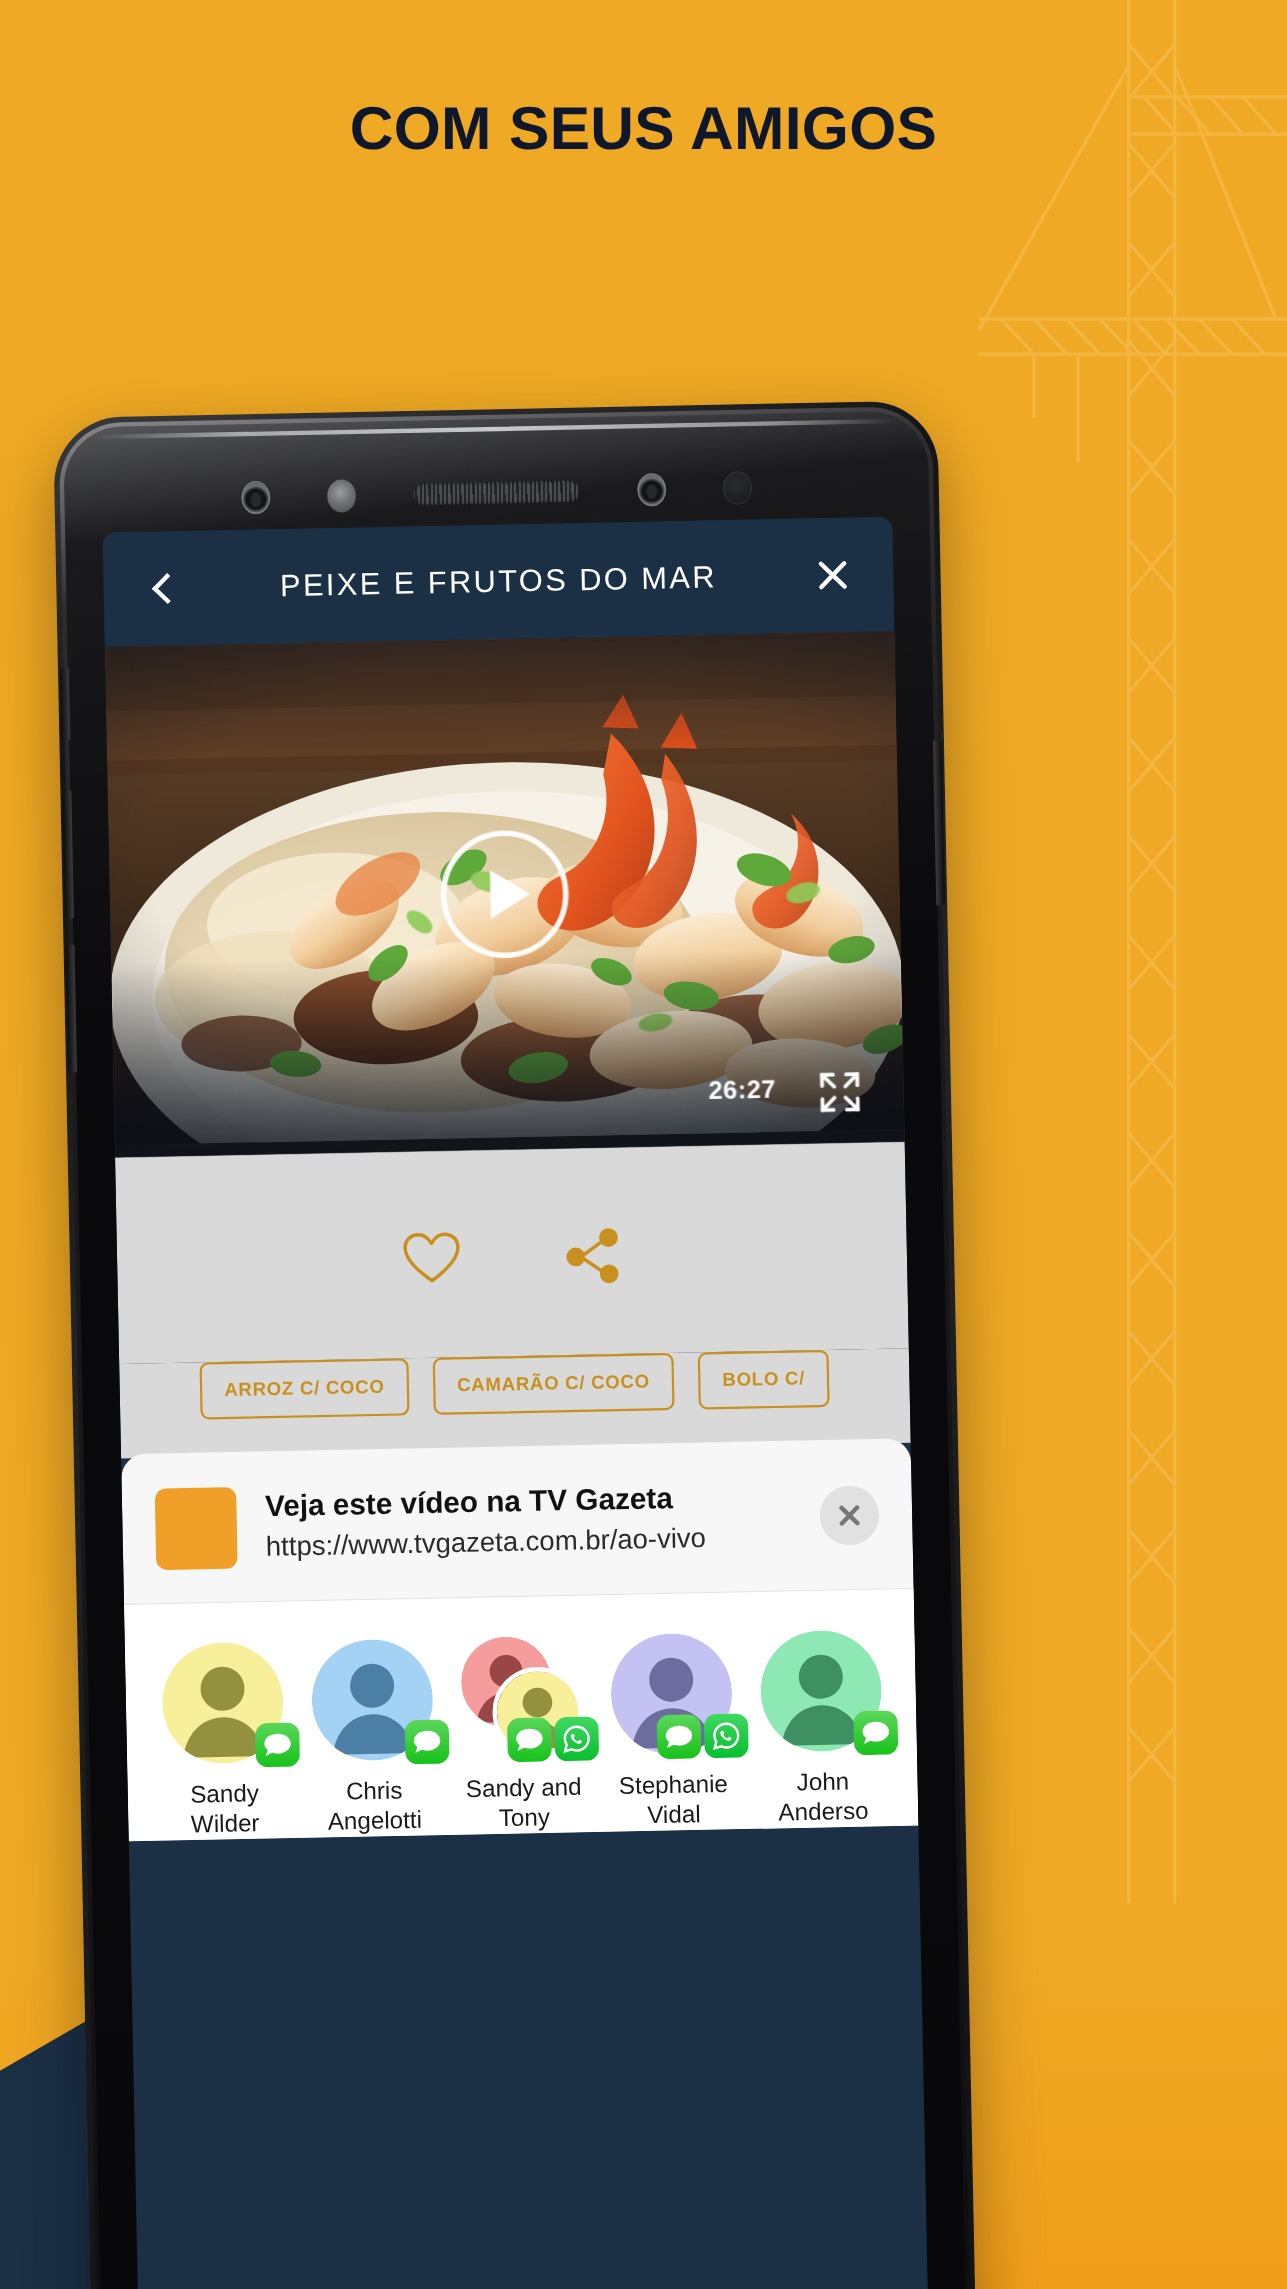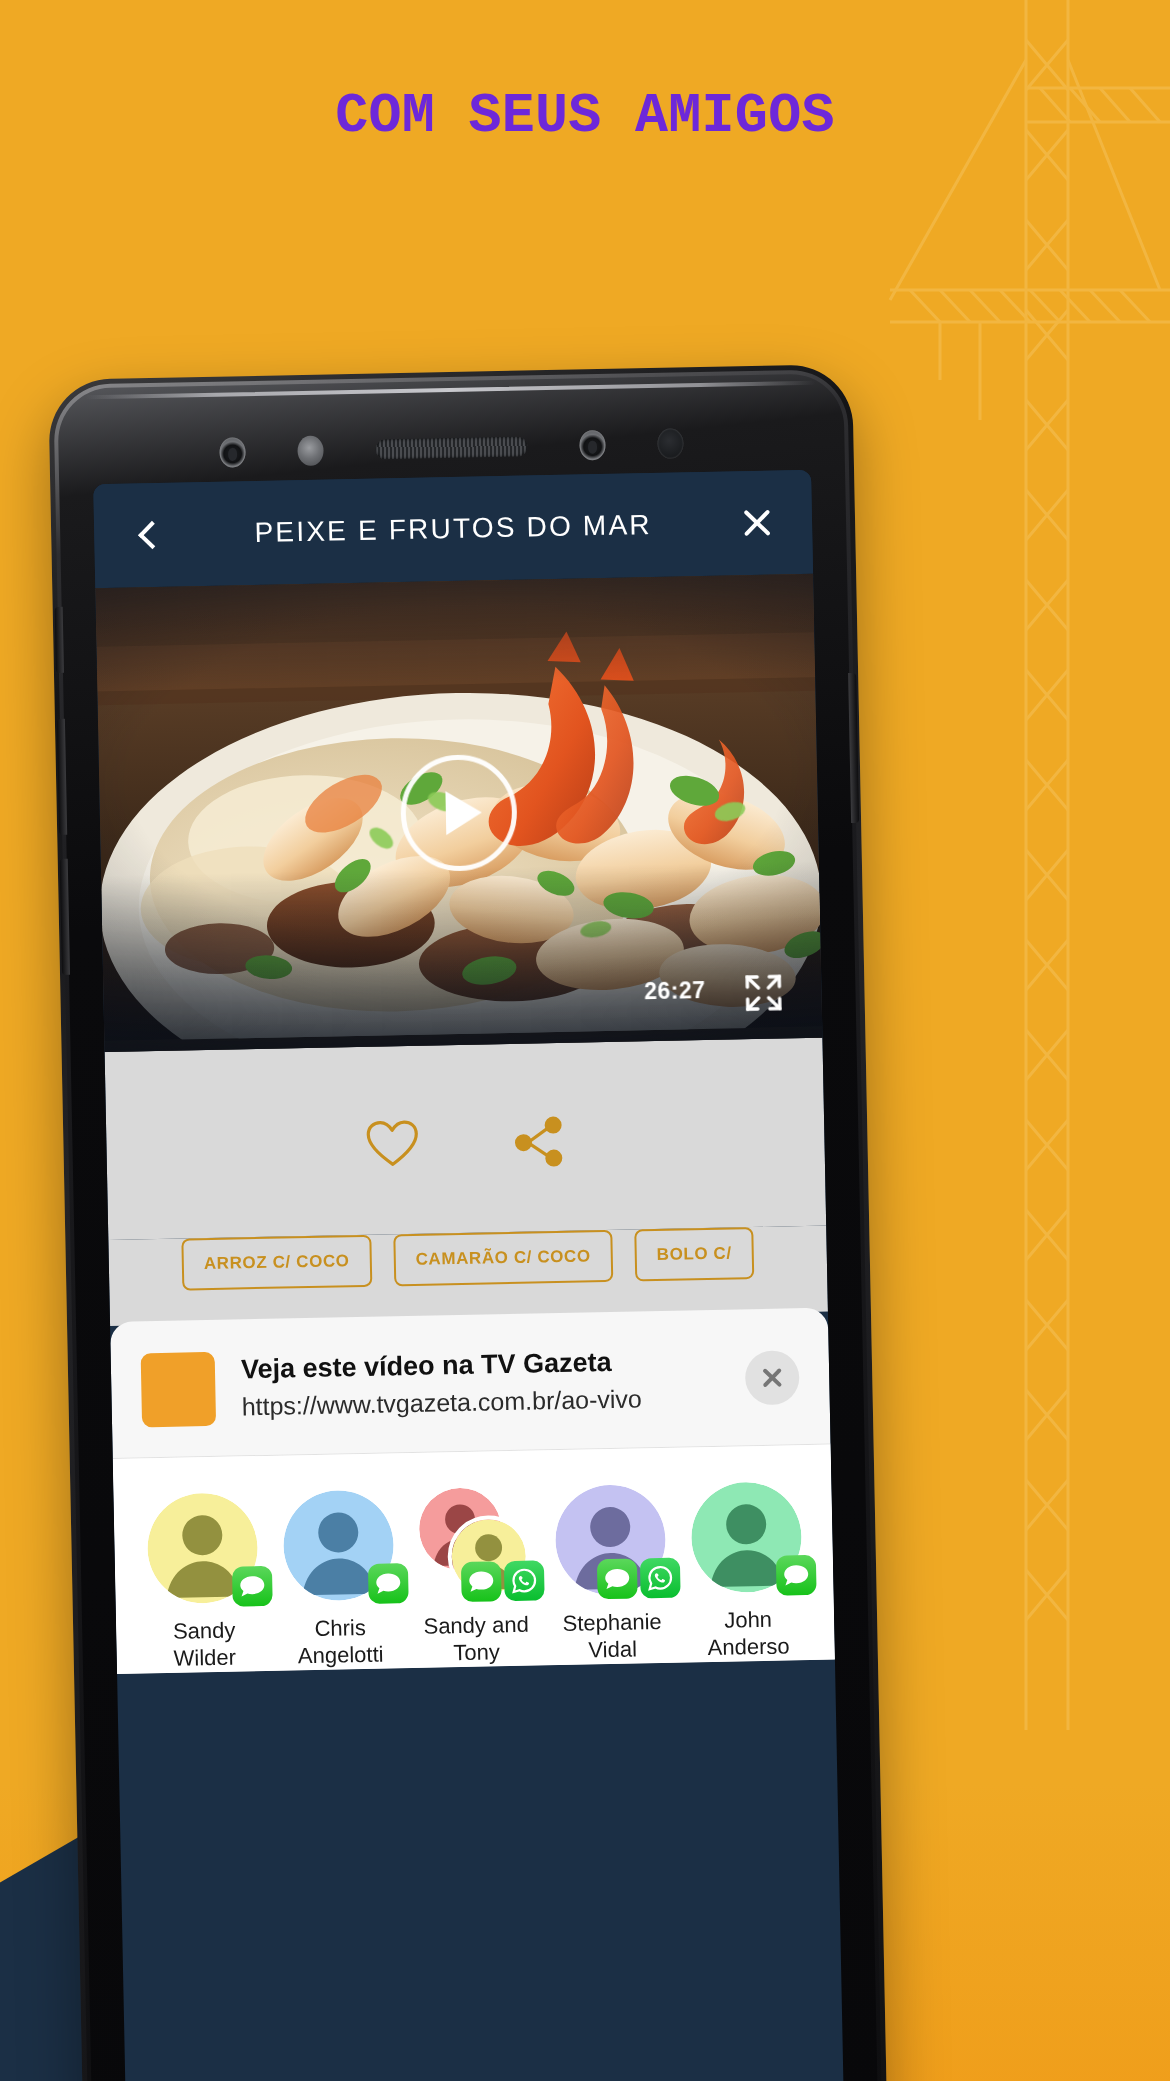--- a/index.html
+++ b/index.html
@@ -29,21 +29,21 @@
 
   
   .headline {
     position:absolute; top:88px; left:0; right:0;
     text-align:center; line-height:1.04;
     font-weight:bold; letter-spacing:.3px;
     z-index:5;
   }
   .headline .l1 { display:block; font-size:55px; color:#FFFFFF; }
   .headline .l2 { display:block; font-size:55px; color:#2C3E53; }
-  .headline .l3 { display:block; font-size:55px; color:#6d28d9;font-family:Liberation Mono, monospace; }
+  .headline .l3 { display:block; font-size:55px; color:#0f172a; }
 
   
   .phone {
     position:absolute; left:48px; top:372px;
     width:804px; height:1760px;
     border-radius:62px 62px 0 0;
     background:linear-gradient(160deg,#3a3a3c 0%,#141416 16%,#232326 40%,#111113 100%);
     box-shadow:0 24px 60px rgba(0,0,0,.35);
     transform:rotate(-1.15deg);
     transform-origin:50% 0%;

